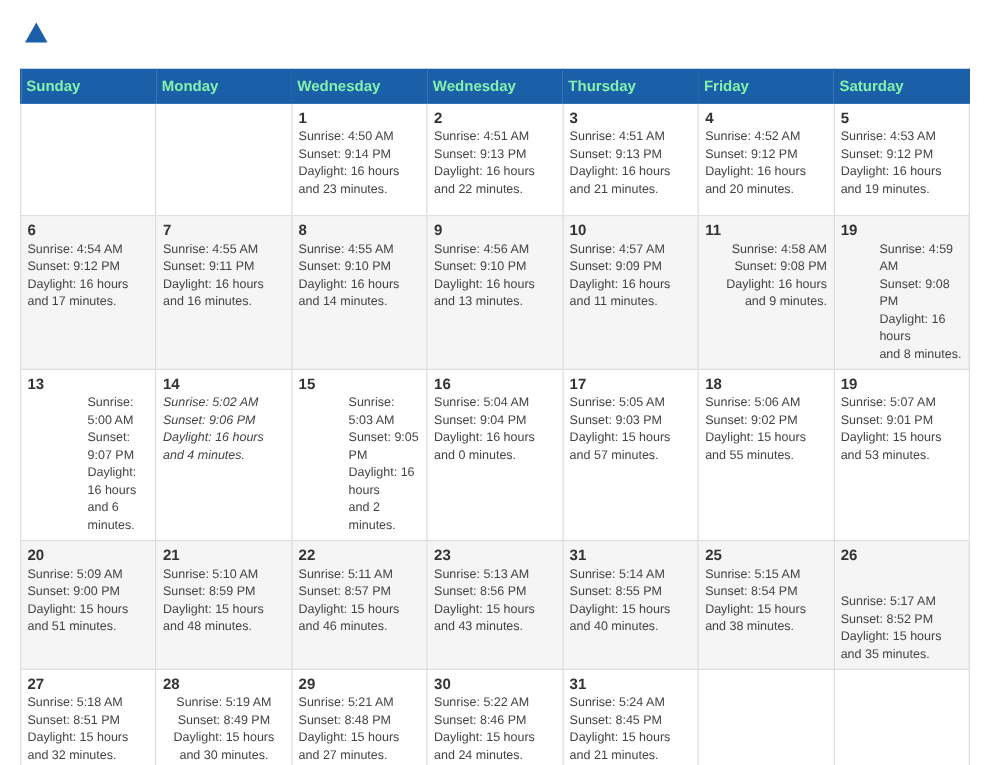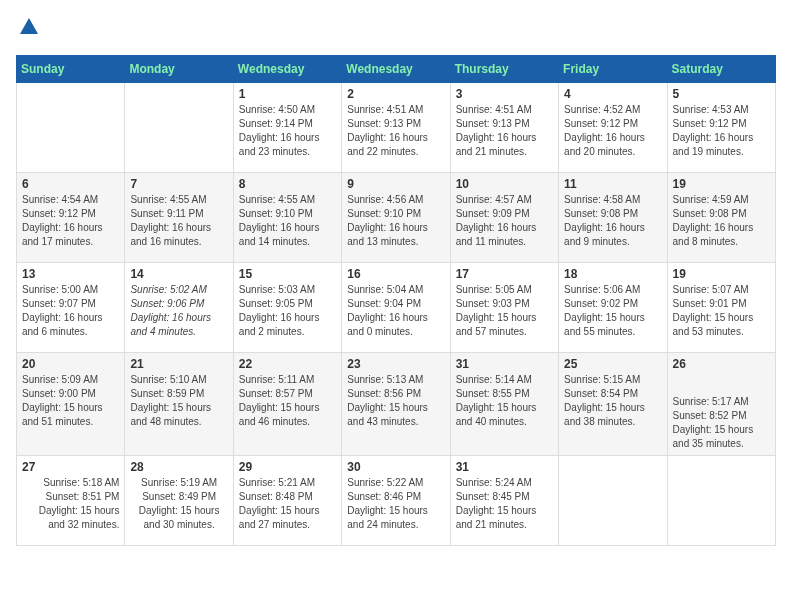--- a/index.html
+++ b/index.html
@@ -190,51 +190,51 @@
         </td>
         <td>
           <span class="day-number">10</span>
           <div class="day-info" style="white-space: pre-line;">Sunrise: 4:57 AM
 Sunset: 9:09 PM
 Daylight: 16 hours
 and 11 minutes.</div>
         </td>
         <td>
           <span class="day-number">11</span>
-          <div class="day-info" style="white-space: pre-line;">Sunrise: 4:58 AM
+          <div class="day-info" style="white-space: pre-line; text-align: right;">Sunrise: 4:58 AM
 Sunset: 9:08 PM
 Daylight: 16 hours
 and 9 minutes.</div>
         </td>
         <td>
           <span class="day-number">19</span>
-          <div class="day-info" style="white-space: pre-line;">Sunrise: 4:59 AM
+          <div class="day-info" style="white-space: pre-line; margin-left: 31px;">Sunrise: 4:59 AM
 Sunset: 9:08 PM
 Daylight: 16 hours
 and 8 minutes.</div>
         </td>
       </tr>
       <tr>
         <td>
           <span class="day-number">13</span>
-          <div class="day-info" style="white-space: pre-line;">Sunrise: 5:00 AM
+          <div class="day-info" style="white-space: pre-line; margin-left: 48px;">Sunrise: 5:00 AM
 Sunset: 9:07 PM
 Daylight: 16 hours
 and 6 minutes.</div>
         </td>
         <td>
           <span class="day-number">14</span>
           <div class="day-info" style="white-space: pre-line; font-style: italic;">Sunrise: 5:02 AM
 Sunset: 9:06 PM
 Daylight: 16 hours
 and 4 minutes.</div>
         </td>
         <td>
           <span class="day-number">15</span>
-          <div class="day-info" style="white-space: pre-line;">Sunrise: 5:03 AM
+          <div class="day-info" style="white-space: pre-line; margin-left: 40px;">Sunrise: 5:03 AM
 Sunset: 9:05 PM
 Daylight: 16 hours
 and 2 minutes.</div>
         </td>
         <td>
           <span class="day-number">16</span>
           <div class="day-info" style="white-space: pre-line;">Sunrise: 5:04 AM
 Sunset: 9:04 PM
 Daylight: 16 hours
 and 0 minutes.</div>
@@ -308,21 +308,21 @@
           <span class="day-number">26</span>
           <div class="day-info" style="white-space: pre-line; margin-top: 24px;">Sunrise: 5:17 AM
 Sunset: 8:52 PM
 Daylight: 15 hours
 and 35 minutes.</div>
         </td>
       </tr>
       <tr>
         <td>
           <span class="day-number">27</span>
-          <div class="day-info" style="white-space: pre-line; text-align: right;">Sunrise: 5:18 AM
+          <div class="day-info" style="white-space: pre-line;">Sunrise: 5:18 AM
 Sunset: 8:51 PM
 Daylight: 15 hours
 and 32 minutes.</div>
         </td>
         <td>
           <span class="day-number">28</span>
           <div class="day-info" style="white-space: pre-line; text-align: center;">Sunrise: 5:19 AM
 Sunset: 8:49 PM
 Daylight: 15 hours
 and 30 minutes.</div>

